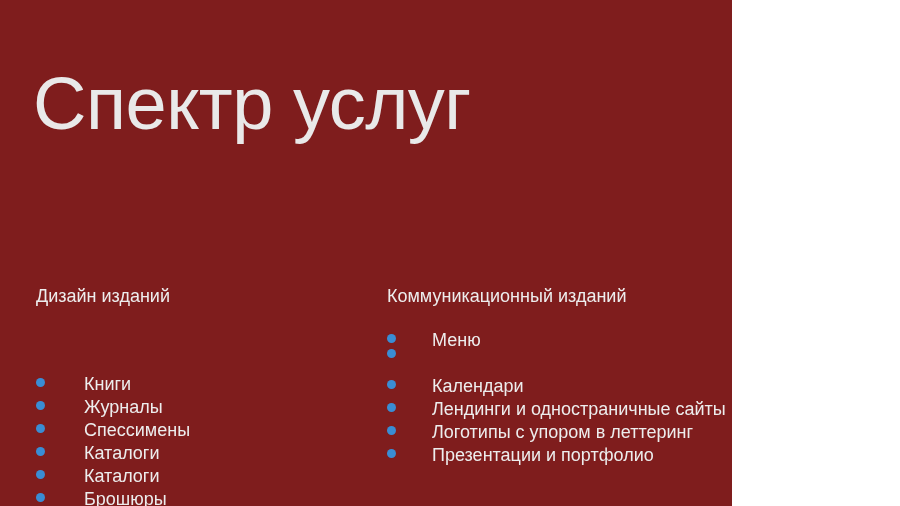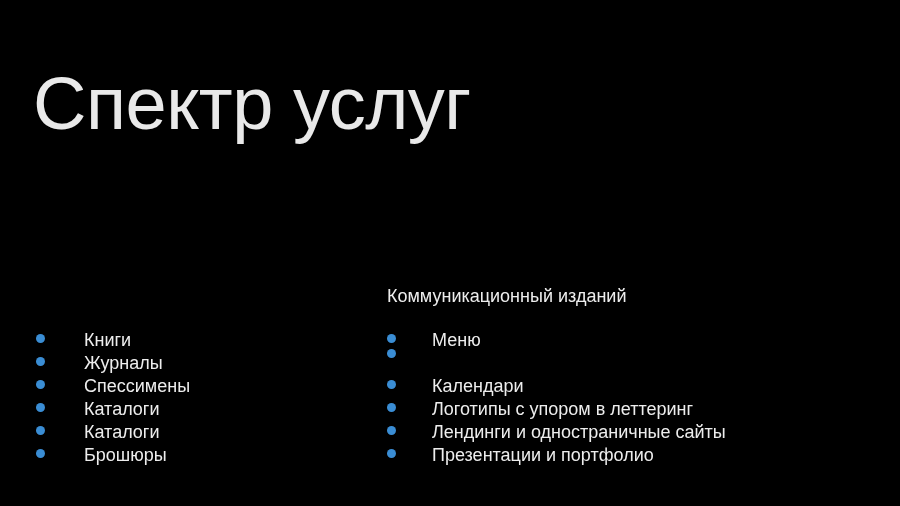--- a/index.html
+++ b/index.html
@@ -10,23 +10,23 @@
   body {
     width: 900px;
     height: 506px;
     overflow: hidden;
     font-family: "Liberation Sans", "DejaVu Sans", sans-serif;
     -webkit-font-smoothing: antialiased;
   }
 
   .slide {
     position: relative;
-    width: 900px;
+    width: 732px;
     height: 506px;
-    background: #000000;
+    background: #7f1d1d;
     box-sizing: border-box;
     text-decoration: underline;
   }
 
   
   .slide-title {
     position: absolute;
     left: 33px;
     top: 17px;
     font-size: 74px;
@@ -99,20 +99,21 @@
 </head>
 <body>
 
 <div class="slide">
 
   <h1 class="slide-title">Спектр услуг</h1>
 
   <div class="columns">
 
     <div class="column column-left">
+      <div class="column-heading">Дизайн изданий</div>
 
       <ul class="bullet-list">
         <li class="bullet-item">
           <span class="bullet-dot"></span>
           <span class="bullet-text">Книги</span>
         </li>
         <li class="bullet-item">
           <span class="bullet-dot"></span>
           <span class="bullet-text">Журналы</span>
         </li>
@@ -145,25 +146,25 @@
         </li>
         <li class="bullet-item">
           <span class="bullet-dot"></span>
         </li>
         <li class="bullet-item">
           <span class="bullet-dot"></span>
           <span class="bullet-text">Календари</span>
         </li>
         <li class="bullet-item">
           <span class="bullet-dot"></span>
-          <span class="bullet-text">Логотипы с упором в леттеринг</span>
+          <span class="bullet-text">Лендинги и одностраничные сайты</span>
         </li>
         <li class="bullet-item">
           <span class="bullet-dot"></span>
-          <span class="bullet-text">Лендинги и одностраничные сайты</span>
+          <span class="bullet-text">Логотипы с упором в леттеринг</span>
         </li>
         <li class="bullet-item">
           <span class="bullet-dot"></span>
           <span class="bullet-text">Презентации и портфолио</span>
         </li>
       </ul>
     </div>
 
   </div>
 </div>

